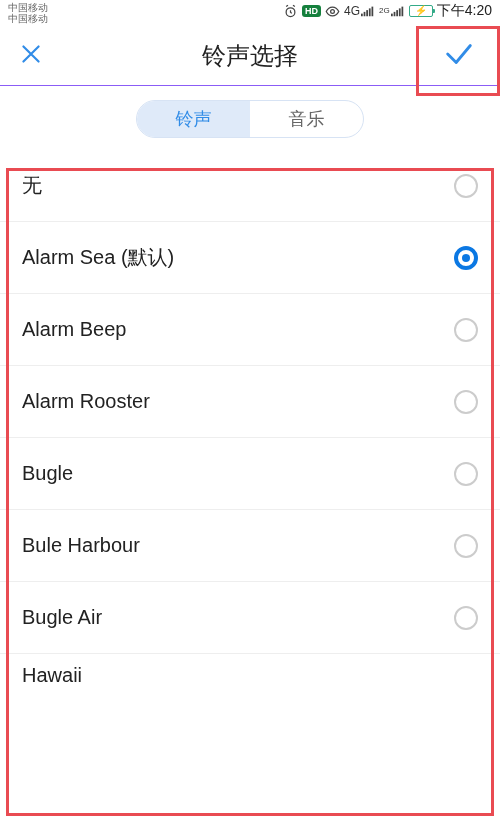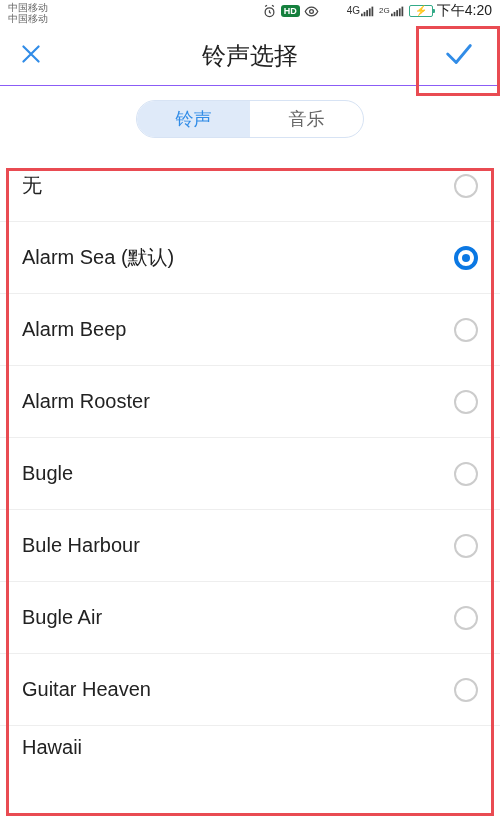--- a/index.html
+++ b/index.html
@@ -54,21 +54,21 @@
         </svg>
     </span>
     <span class="hd-badge">HD</span>
     <span class="ic">
       <svg width="15" height="15" viewBox="0 0 24 24" fill="none" stroke="#444" stroke-width="2">
           <path d="M2 12s3.5-7 10-7 10 7 10 7-3.5 7-10 7S2 12 2 12z"></path>
           <circle cx="12" cy="12" r="3"></circle>
         </svg>
     </span>
     <span class="ic" style="gap:1px;">
-      <span style="font-size:10px;line-height:8px;margin-left:24px;">4G</span>
+      <span style="font-size:12px;line-height:8px;">4G</span>
       <svg width="14" height="12" viewBox="0 0 16 12">
           <rect x="0" y="9" width="2" height="3" fill="#444"></rect>
           <rect x="3" y="7" width="2" height="5" fill="#444"></rect>
           <rect x="6" y="5" width="2" height="7" fill="#444"></rect>
           <rect x="9" y="3" width="2" height="9" fill="#444"></rect>
           <rect x="12" y="1" width="2" height="11" fill="#444"></rect>
         </svg>
     </span>
     <span class="ic" style="gap:1px;">
       <span style="font-size:8px;line-height:8px;">2G</span>
@@ -134,23 +134,19 @@
     <span class="radio"></span>
   </div>
   <div class="row">
     <span class="row-label">Bule Harbour</span>
     <span class="radio"></span>
   </div>
   <div class="row">
     <span class="row-label">Bugle Air</span>
     <span class="radio"></span>
   </div>
-  <div class="row">
-    <span class="row-label">Guitar Heaven</span>
-    <span class="radio"></span>
-  </div>
   <div class="row partial">
     <span class="row-label">Hawaii</span>
   </div>
 </div>
 
 <div class="annot annot-confirm"></div>
 <div class="annot annot-list"></div>
 
 </body></html>

